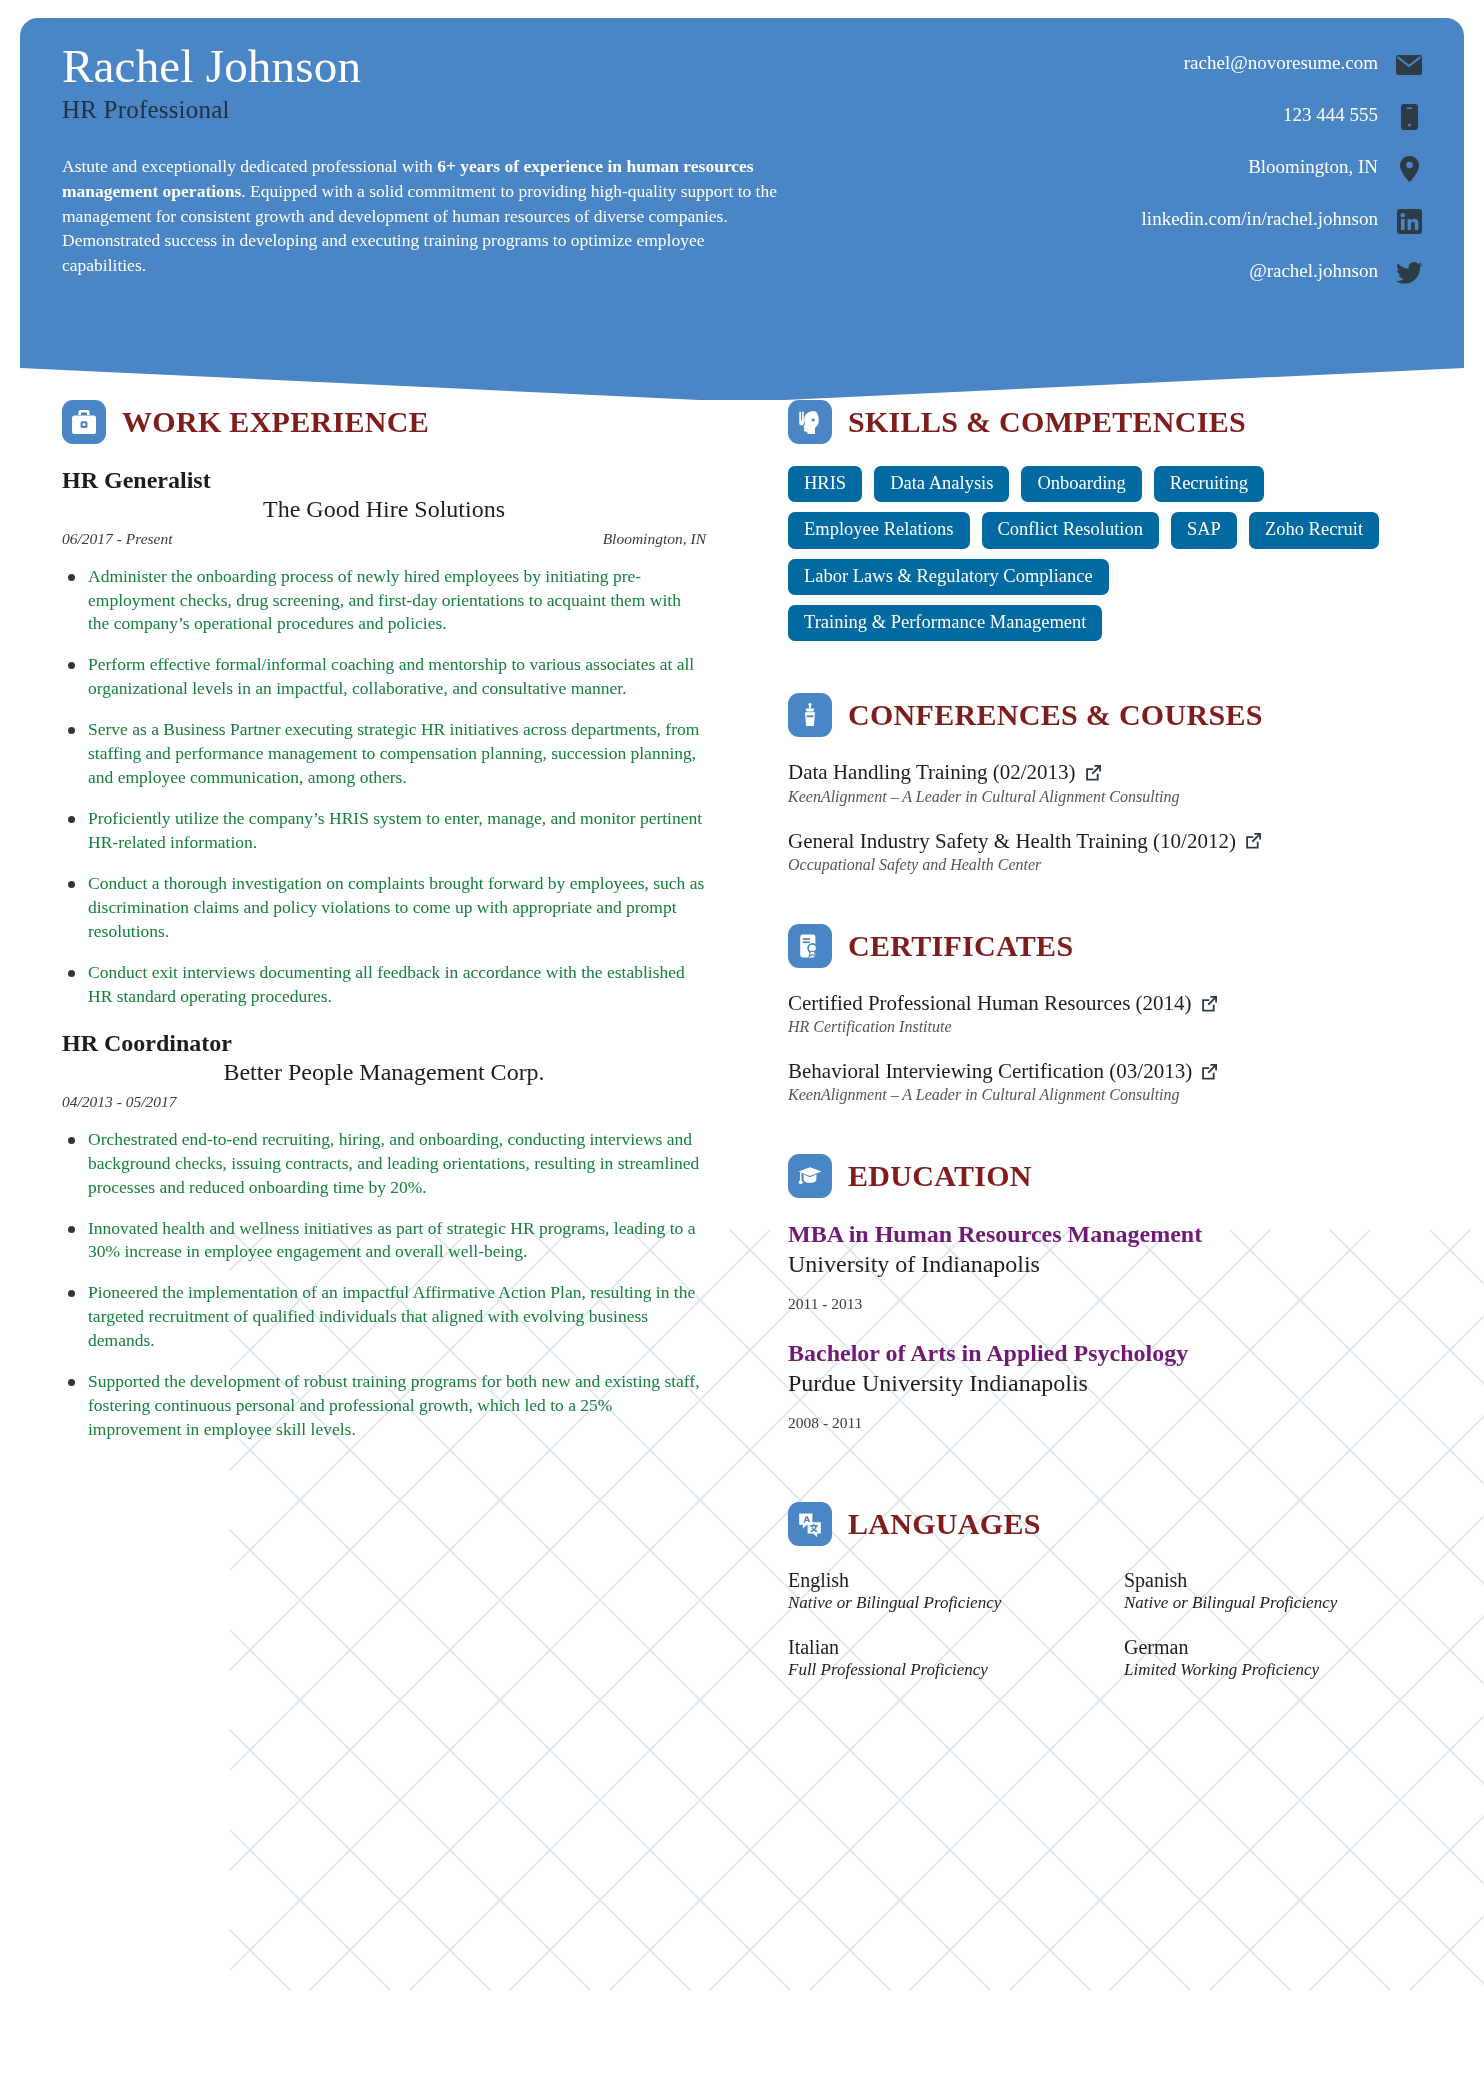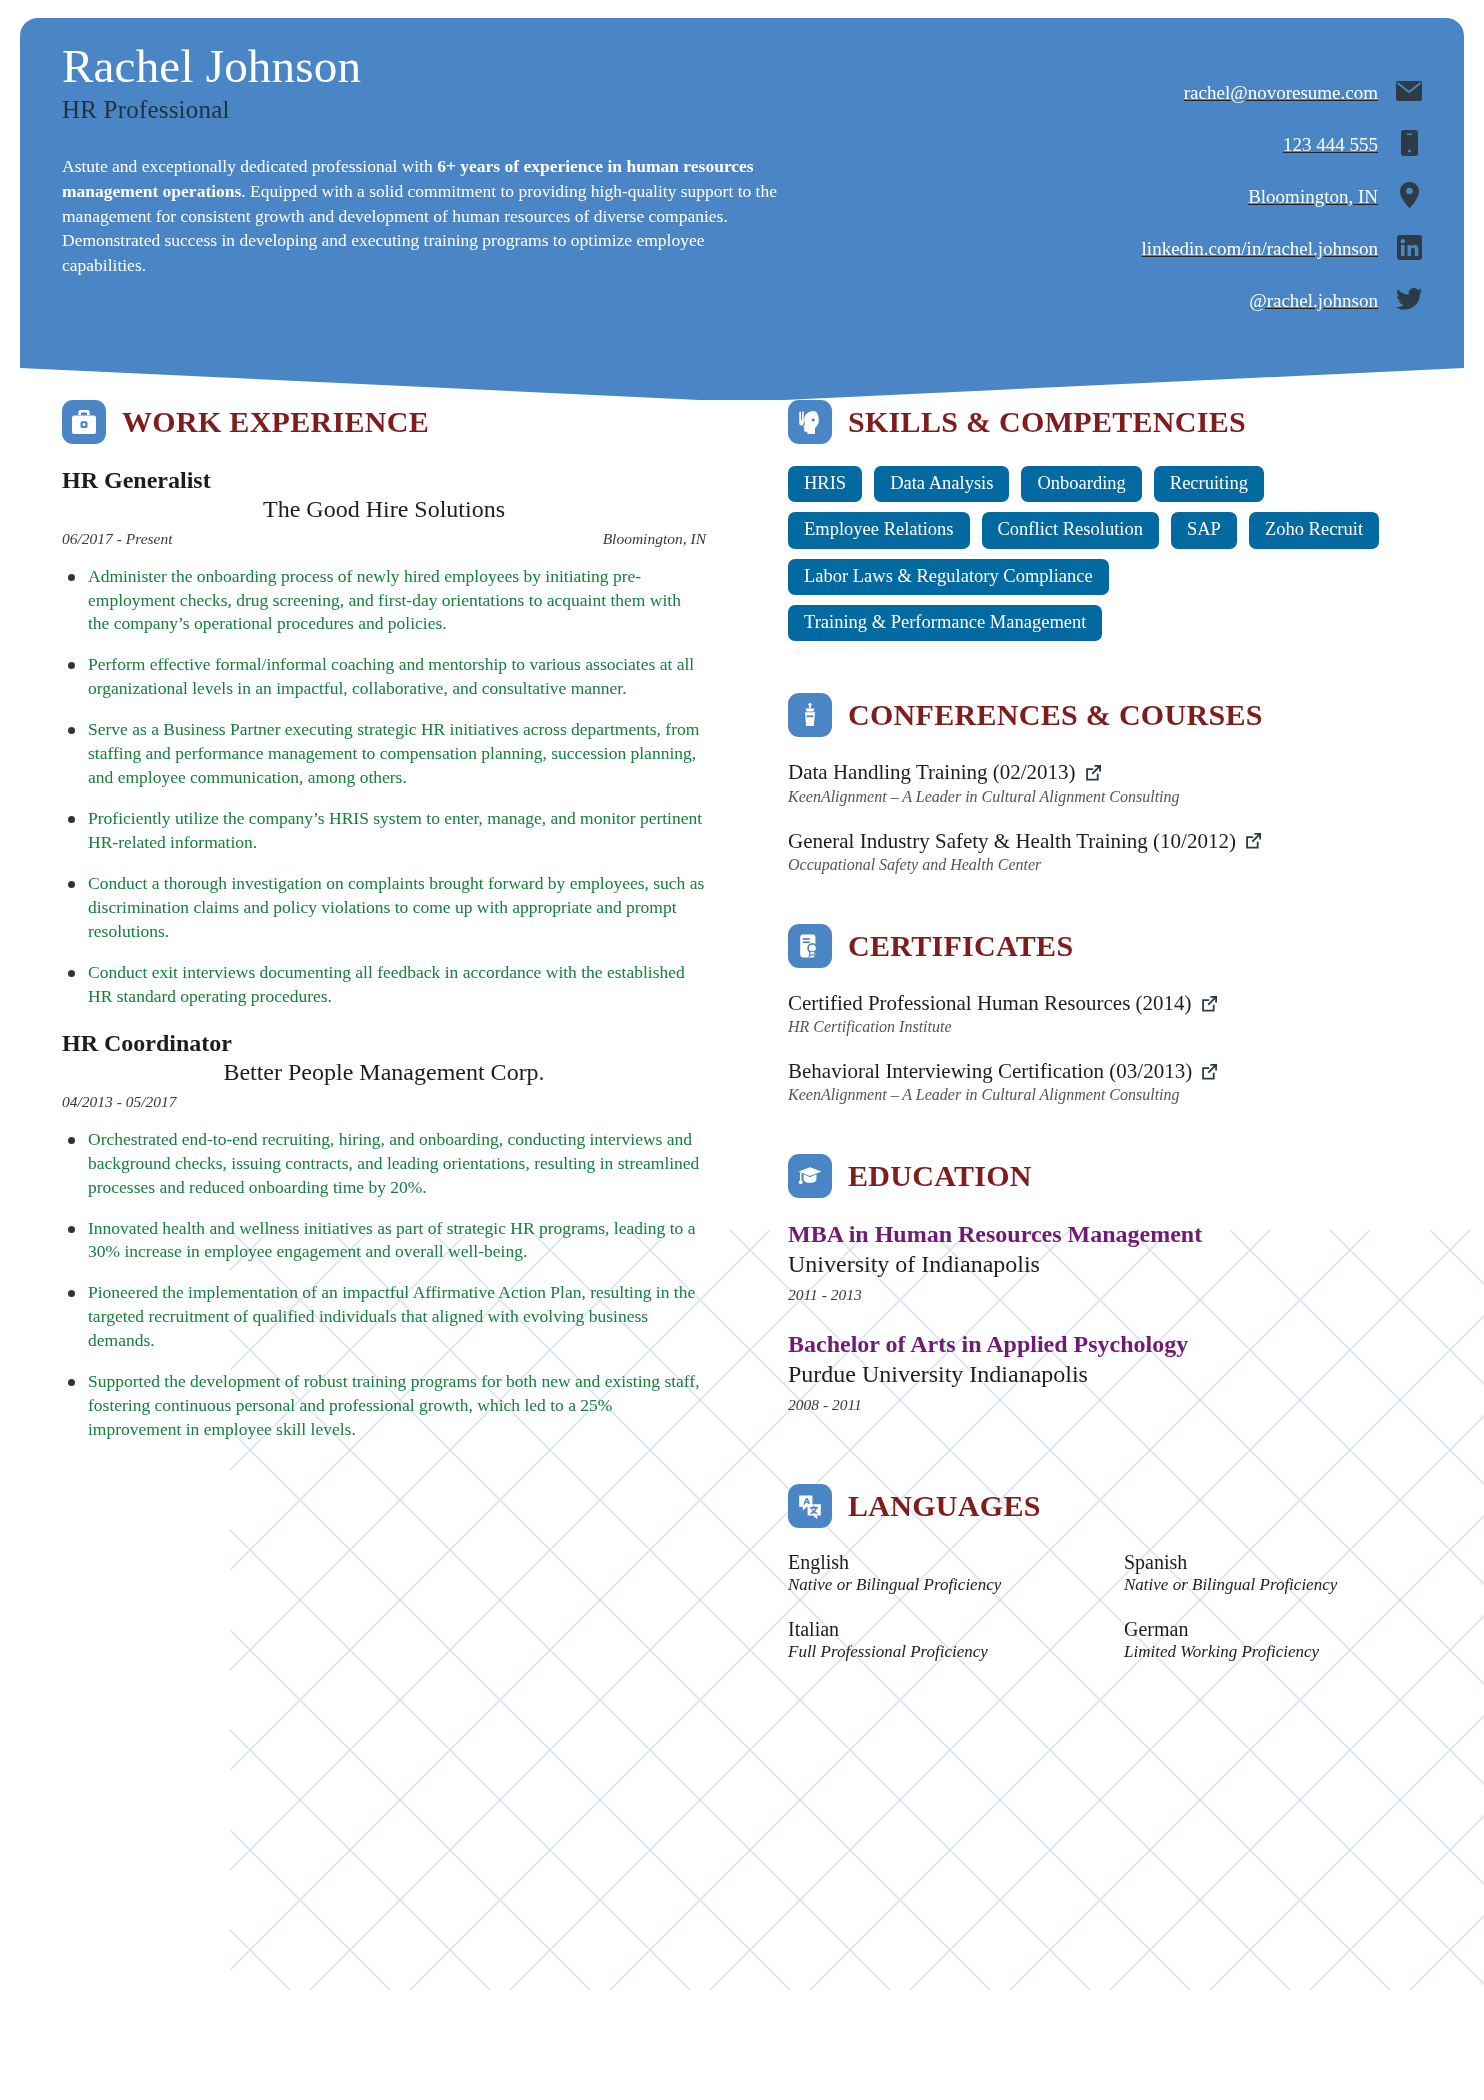--- a/index.html
+++ b/index.html
@@ -40,22 +40,22 @@
   .summary{
     font-size:17.5px; line-height:1.42; color:#ffffff; max-width:720px;
   }
   .summary b{ font-weight:700; }
 
   .hdr-right{
     width:520px; padding-top:10px;
     display:flex; flex-direction:column; gap:0;
   }
   .contact-row{
-    display:flex; align-items:flex-end; justify-content:flex-end;
-    height:52px; gap:18px;text-decoration:underline;
+    display:flex; align-items:flex-start; justify-content:flex-end;
+    height:52px; gap:18px;
   }
   .contact-text{
     font-size:19px; color:#ffffff; text-align:right; white-space:nowrap;
   }
   .contact-ico{
     width:26px; height:26px; flex:0 0 26px;
     display:flex; align-items:center; justify-content:center;
     color:#2d3b47;
   }
   .contact-ico svg{ display:block; }
@@ -117,21 +117,21 @@
   }
   .entry-title .link-ico{ flex:0 0 auto; color:#2d3b47; display:flex; }
   .entry-sub{
     font-size:16px; font-style:italic; color:#555; margin-top:2px;
   }
 
   
   .edu{ margin-bottom:26px; }
   .edu-degree{ font-size:24px; font-weight:700; color:#701a75; line-height:1.22; }
   .edu-school{ font-size:24px; font-weight:400; color:#1d1d1d; line-height:1.24; }
-  .edu-years{ font-size:15.5px; font-style:italic; color:#3a3a3a; margin-top:7px; }
+  .edu-years{ font-size:15.5px; color:#3a3a3a; margin-top:16px; }
 
   
   .lang-grid{
     display:grid; grid-template-columns:1fr 1fr; gap:22px 38px;
   }
   .lang-name{ font-size:20px; color:#1d1d1d; line-height:1.2; }
   .lang-level{ font-size:17px; font-style:italic; color:#222; margin-top:1px; }
 
   .spacer-28{ height:28px; }
   .spacer-44{ height:44px; }

